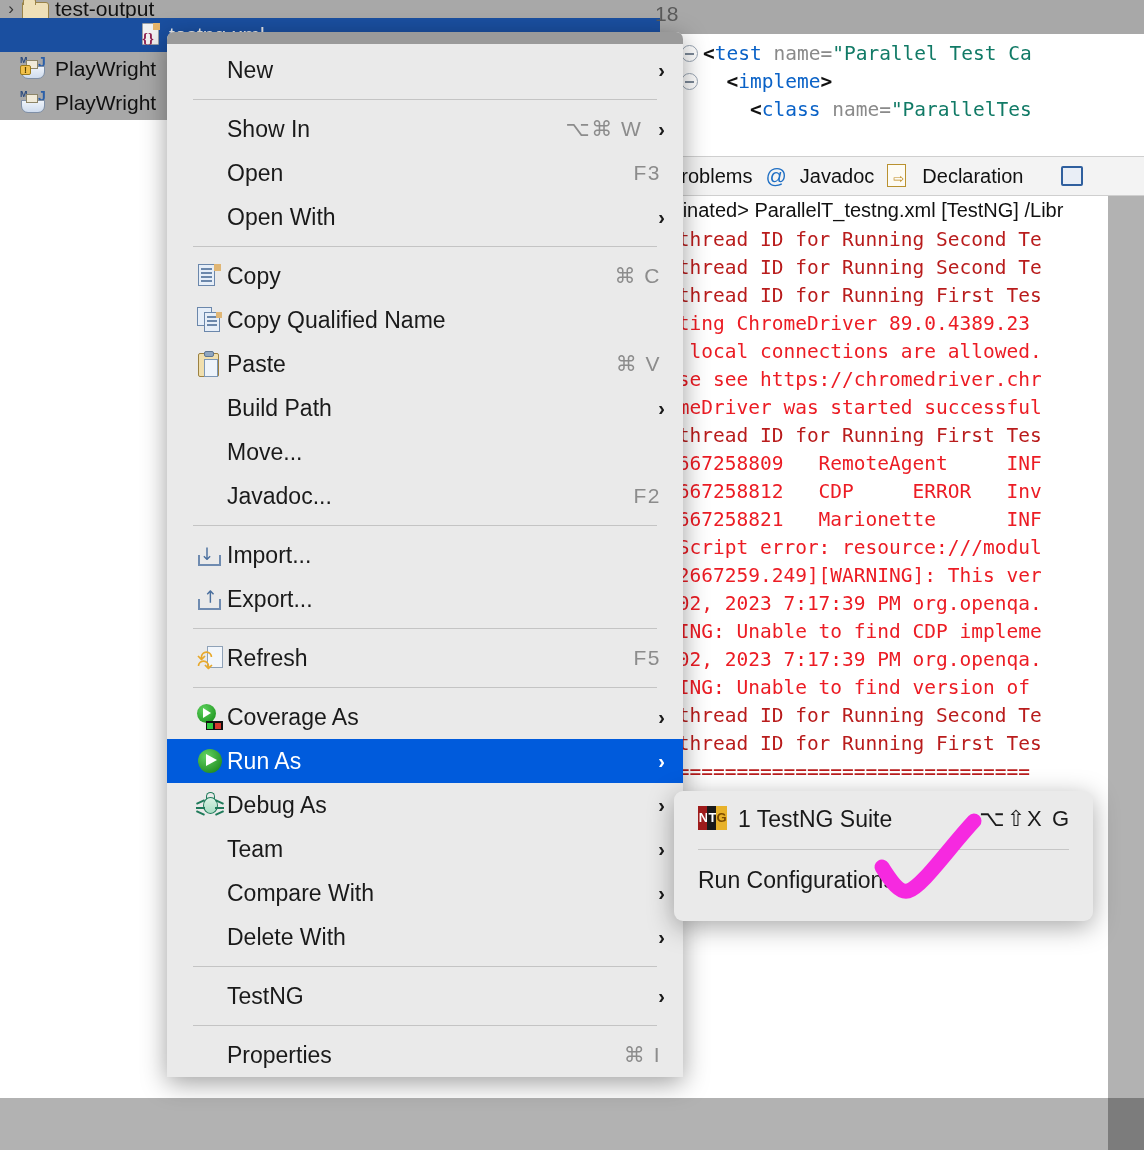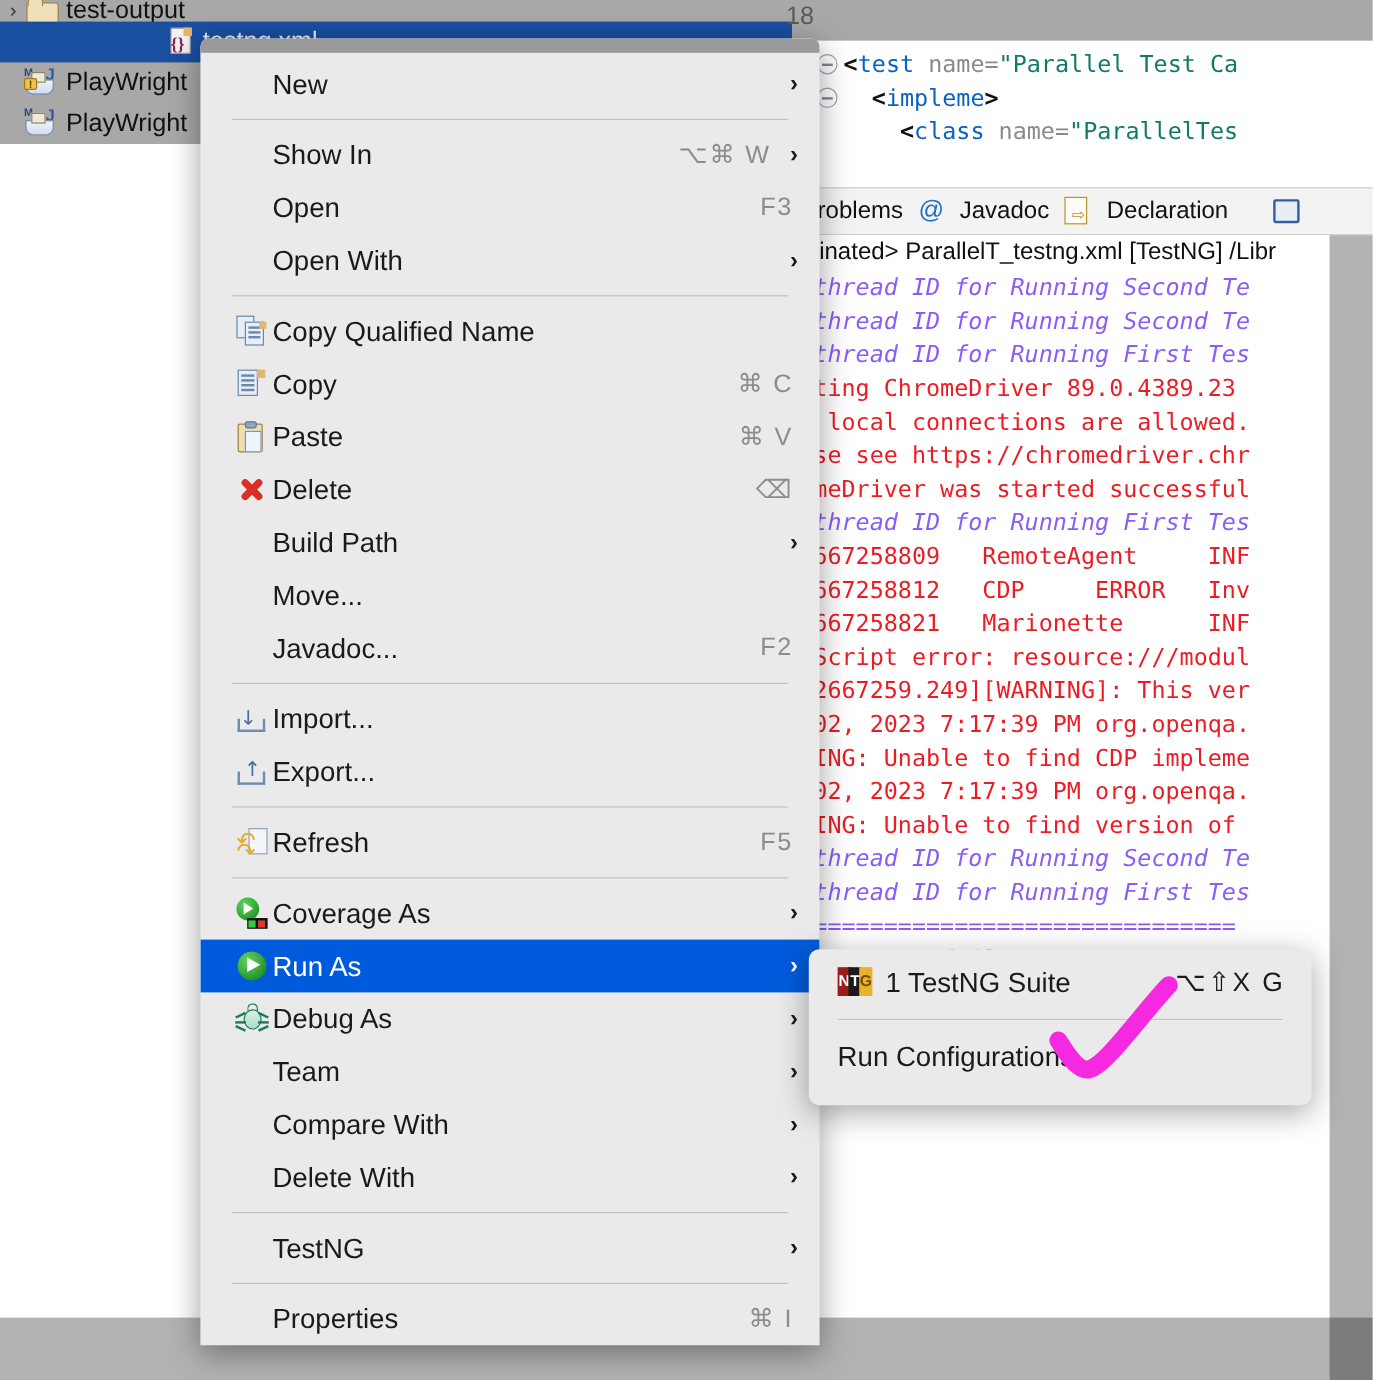--- a/index.html
+++ b/index.html
@@ -75,21 +75,21 @@
   .console {
     position:absolute; left:660px; top:196px; width:484px; height:954px;
     background:#ffffff; overflow:hidden;
   }
   .console .hdr { font-size:20px; color:#111; padding:3px 0 4px 6px; white-space:nowrap; background:#fff;}
   .console .line {
     font-family:"DejaVu Sans Mono", monospace; font-size:19.5px; line-height:28px;
     white-space:pre; padding-left:6px;
   }
   .console .line.red { color:#ec1c24; }
-  .console .line.blk { color:#8b5cf6;font-style:italic; }
+  .console .line.blk { color:#b91c1c; }
 
   
   .dim-top { position:absolute; left:660px; top:0; width:484px; height:34px; background:#a8a8a8; }
   .dim-right { position:absolute; left:1108px; top:196px; width:36px; height:954px; background:rgba(0,0,0,0.30); }
   .dim-bottom { position:absolute; left:0; top:1098px; width:1144px; height:52px; background:rgba(0,0,0,0.30); }
   .dim-left-strip{ position:absolute; left:0; top:120px; width:167px; height:978px; background:#ffffff;}
 
   
   .ctx {
     position:absolute; left:167px; top:32px; width:516px;
@@ -300,55 +300,48 @@
         <span class="accel">F3</span>
       </div>
       <div class="mi">
         <span class="mi-ic"></span>
         <span class="mi-lbl">Open With</span>
         <span class="arrow" style="margin-left: auto;">›</span>
       </div>
       <div class="sep"></div>
       <div class="mi">
         <span class="mi-ic">
+          <span class="i-copy">
+            <span class="s1"></span>
+            <span class="cn"></span>
+          </span>
+        </span>
+        <span class="mi-lbl">Copy</span>
+        <span class="accel">⌘ C</span>
+      </div>
+      <div class="mi">
+        <span class="mi-ic">
           <span class="i-copyq">
             <span class="b1"></span>
             <span class="b2"></span>
             <span class="cn"></span>
           </span>
         </span>
         <span class="mi-lbl">Copy Qualified Name</span>
       </div>
       <div class="mi">
         <span class="mi-ic">
-          <span class="i-copy">
-            <span class="s1"></span>
-            <span class="cn"></span>
-          </span>
-        </span>
-        <span class="mi-lbl">Copy</span>
-        <span class="accel">⌘ C</span>
-      </div>
-      <div class="mi">
-        <span class="mi-ic">
           <span class="i-paste">
             <span class="bd"></span>
             <span class="clip"></span>
             <span class="pg"></span>
           </span>
         </span>
         <span class="mi-lbl">Paste</span>
         <span class="accel">⌘ V</span>
-      </div>
-      <div class="mi">
-        <span class="mi-ic">
-          <span class="i-del"></span>
-        </span>
-        <span class="mi-lbl">Delete</span>
-        <span class="accel">⌫</span>
       </div>
       <div class="mi">
         <span class="mi-ic"></span>
         <span class="mi-lbl">Build Path</span>
         <span class="arrow" style="margin-left: auto;">›</span>
       </div>
       <div class="mi">
         <span class="mi-ic"></span>
         <span class="mi-lbl">Move...</span>
       </div>

